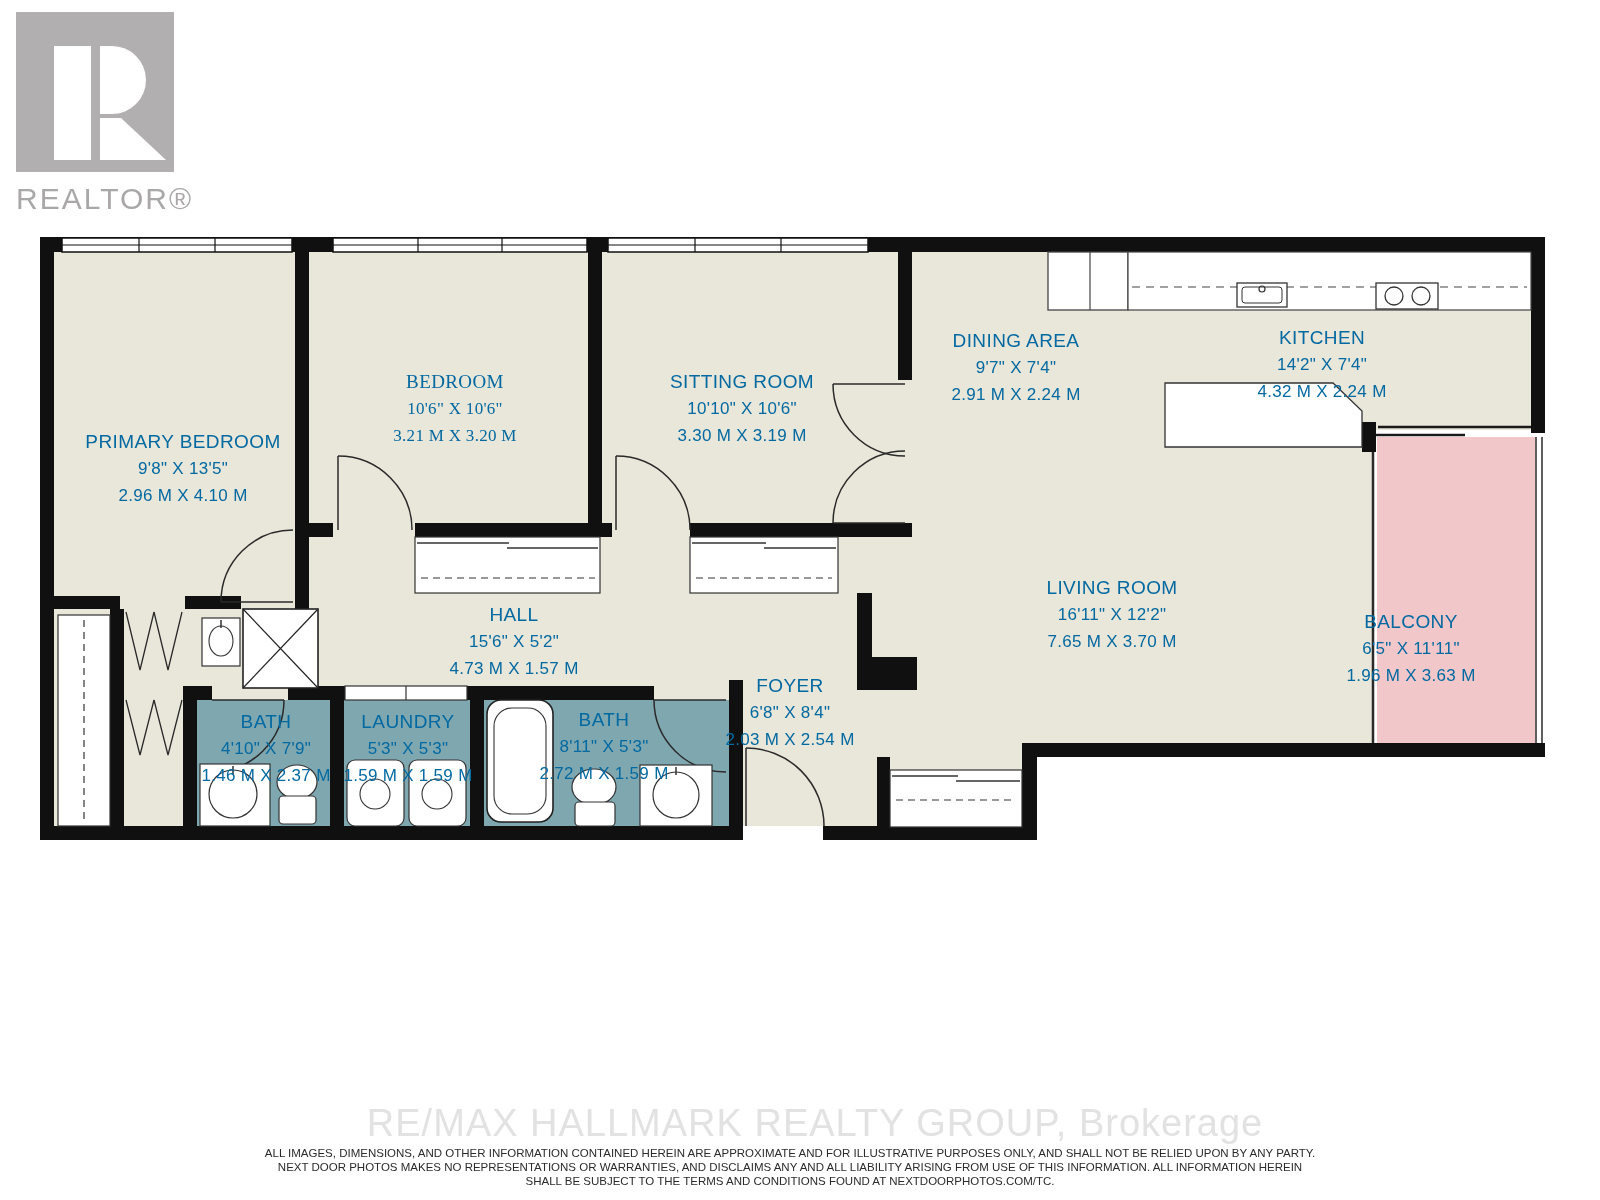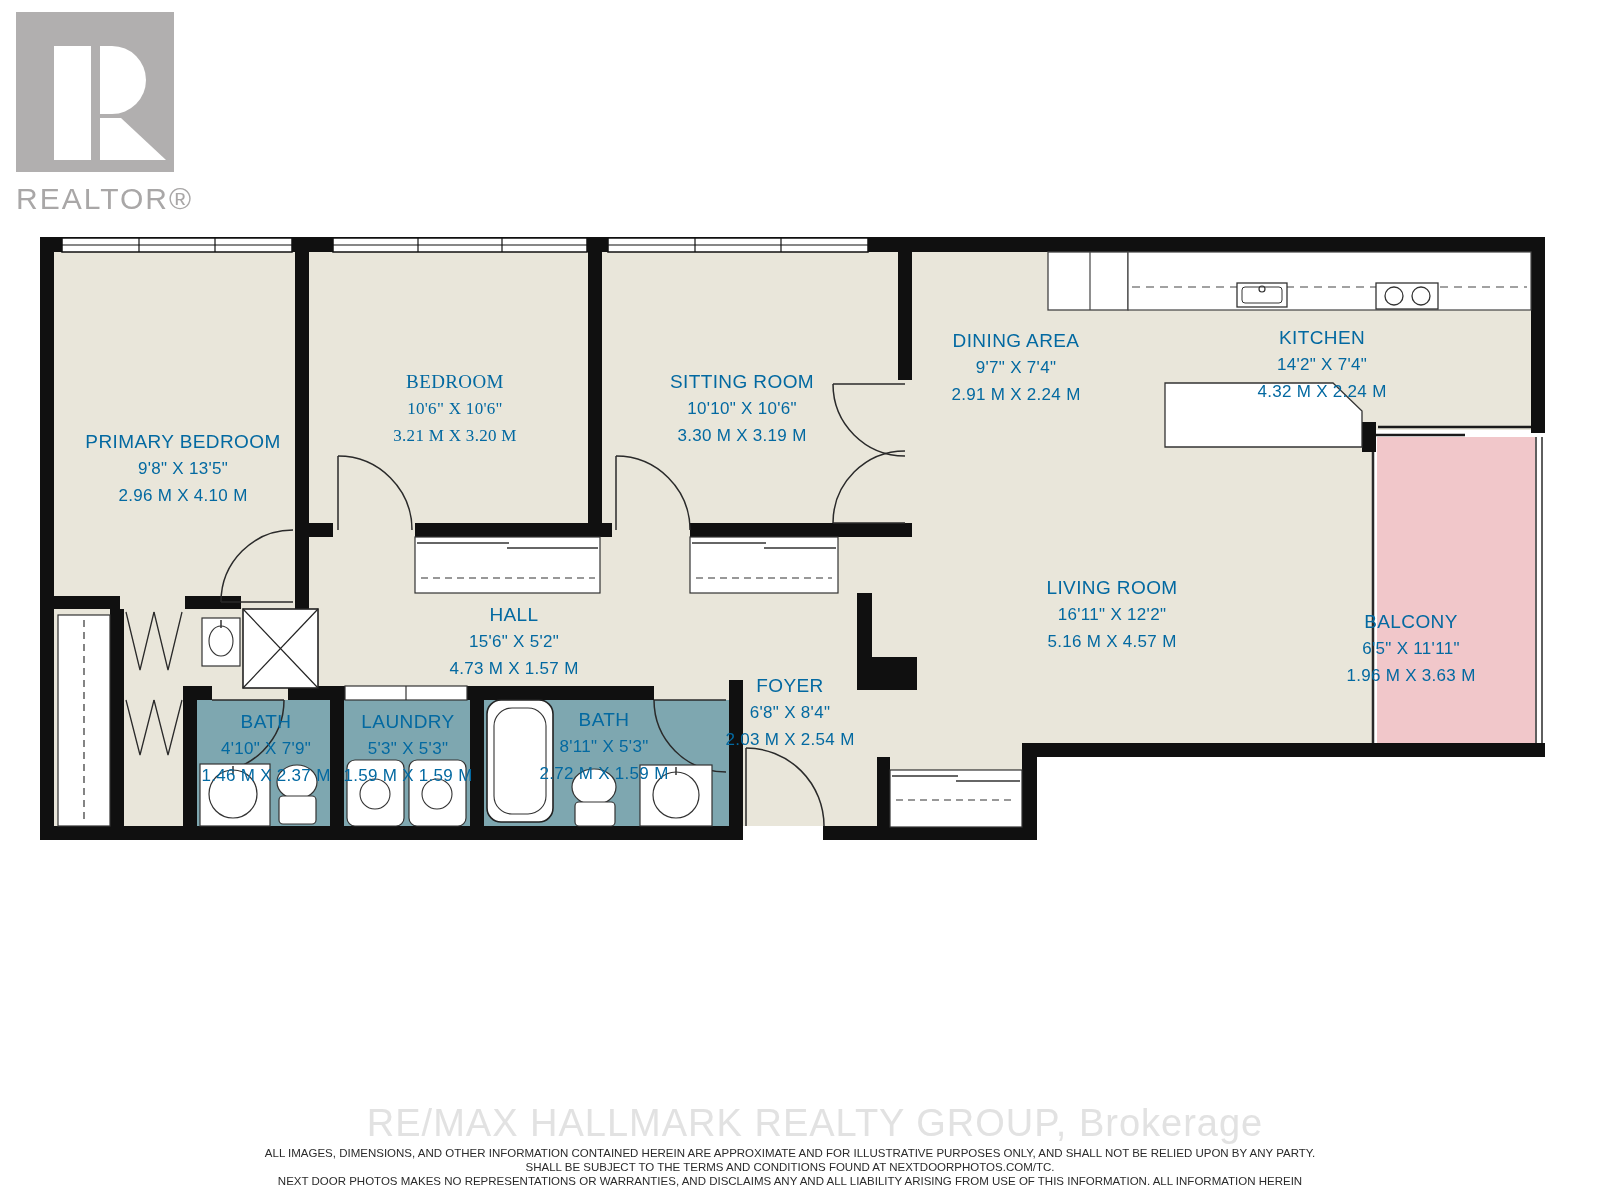--- a/index.html
+++ b/index.html
@@ -278,21 +278,21 @@
   <div class="rdim">2.91 M X 2.24 M</div>
 </div>
 <div class="room-label" style="left:1322px;top:328px;">
   <div class="rname">KITCHEN</div>
   <div class="rdim">14'2" X 7'4"</div>
   <div class="rdim">4.32 M X 2.24 M</div>
 </div>
 <div class="room-label" style="left:1112px;top:578px;">
   <div class="rname">LIVING ROOM</div>
   <div class="rdim">16'11" X 12'2"</div>
-  <div class="rdim">5.16 M X 4.57 M</div>
+  <div class="rdim">7.65 M X 3.70 M</div>
 </div>
 <div class="room-label" style="left:1411px;top:566px;margin-top:46px;">
   <div class="rname">BALCONY</div>
   <div class="rdim">6'5" X 11'11"</div>
   <div class="rdim">1.96 M X 3.63 M</div>
 </div>
 <div class="room-label" style="left:514px;top:605px;">
   <div class="rname">HALL</div>
   <div class="rdim">15'6" X 5'2"</div>
   <div class="rdim">4.73 M X 1.57 M</div>
@@ -314,15 +314,15 @@
 </div>
 <div class="room-label" style="left:604px;top:710px;">
   <div class="rname">BATH</div>
   <div class="rdim">8'11" X 5'3"</div>
   <div class="rdim">2.72 M X 1.59 M</div>
 </div>
 
 <div class="watermark">RE/MAX HALLMARK REALTY GROUP, Brokerage</div>
 <div class="disclaimer">
   <div>ALL IMAGES, DIMENSIONS, AND OTHER INFORMATION CONTAINED HEREIN ARE APPROXIMATE AND FOR ILLUSTRATIVE PURPOSES ONLY, AND SHALL NOT BE RELIED UPON BY ANY PARTY.</div>
+  <div>NEXT DOOR PHOTOS MAKES NO REPRESENTATIONS OR WARRANTIES, AND DISCLAIMS ANY AND ALL LIABILITY ARISING FROM USE OF THIS INFORMATION. ALL INFORMATION HEREIN</div>
   <div>SHALL BE SUBJECT TO THE TERMS AND CONDITIONS FOUND AT NEXTDOORPHOTOS.COM/TC.</div>
-  <div>NEXT DOOR PHOTOS MAKES NO REPRESENTATIONS OR WARRANTIES, AND DISCLAIMS ANY AND ALL LIABILITY ARISING FROM USE OF THIS INFORMATION. ALL INFORMATION HEREIN</div>
 </div>
 
 </body></html>

